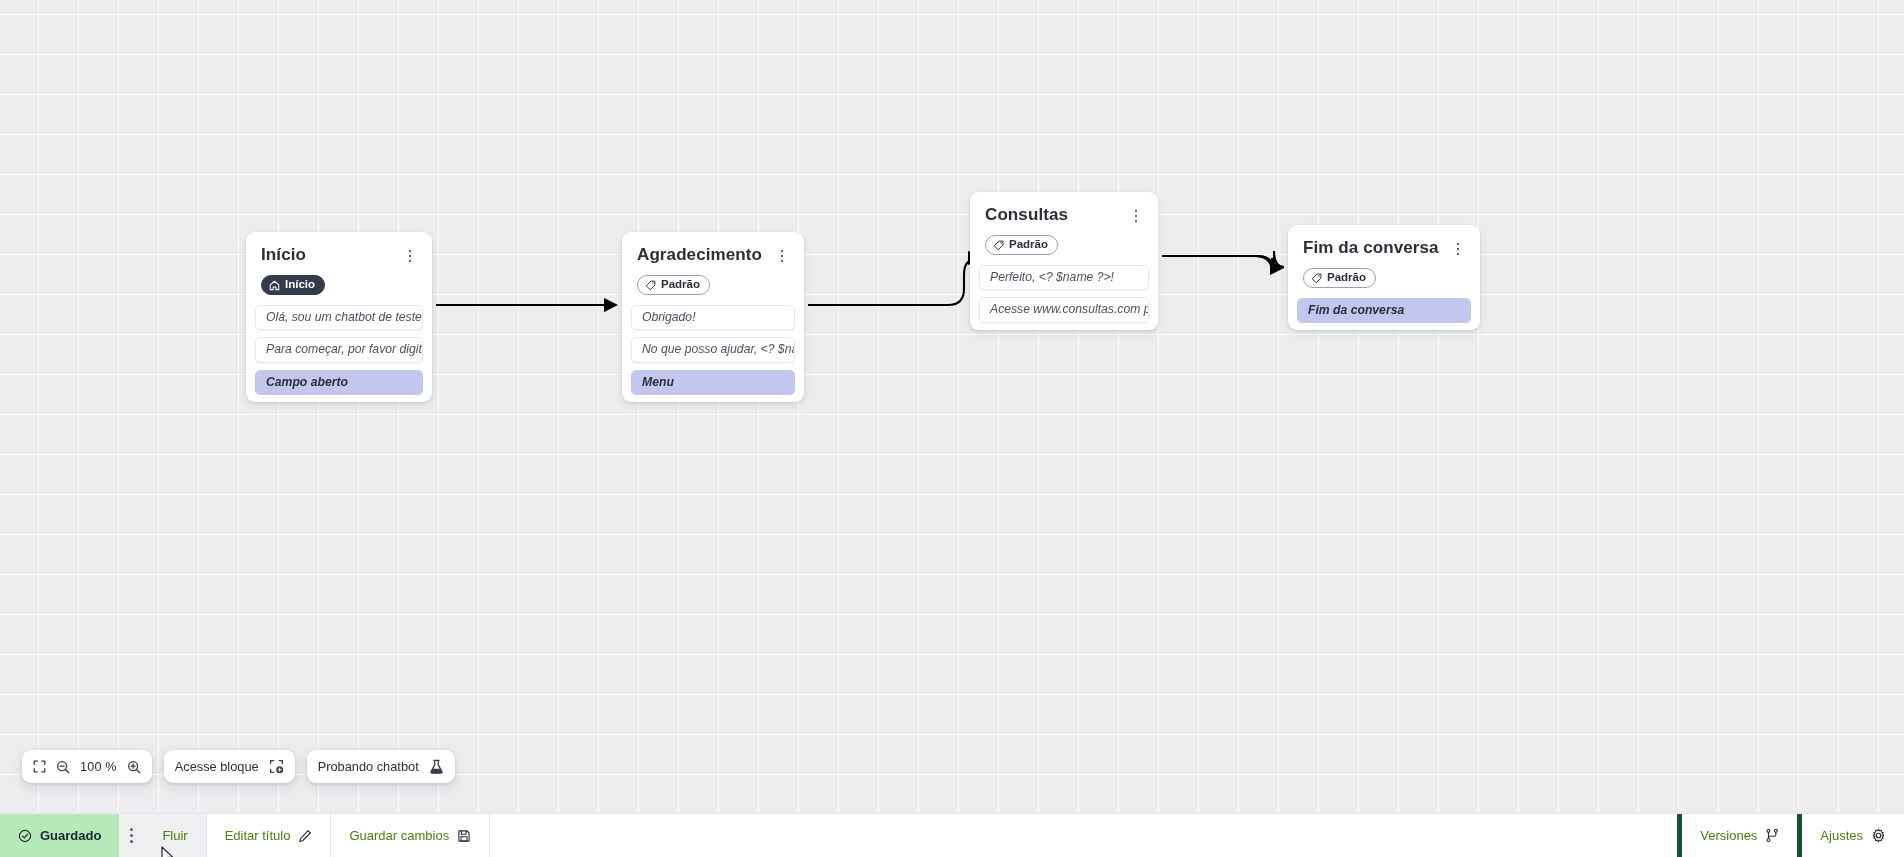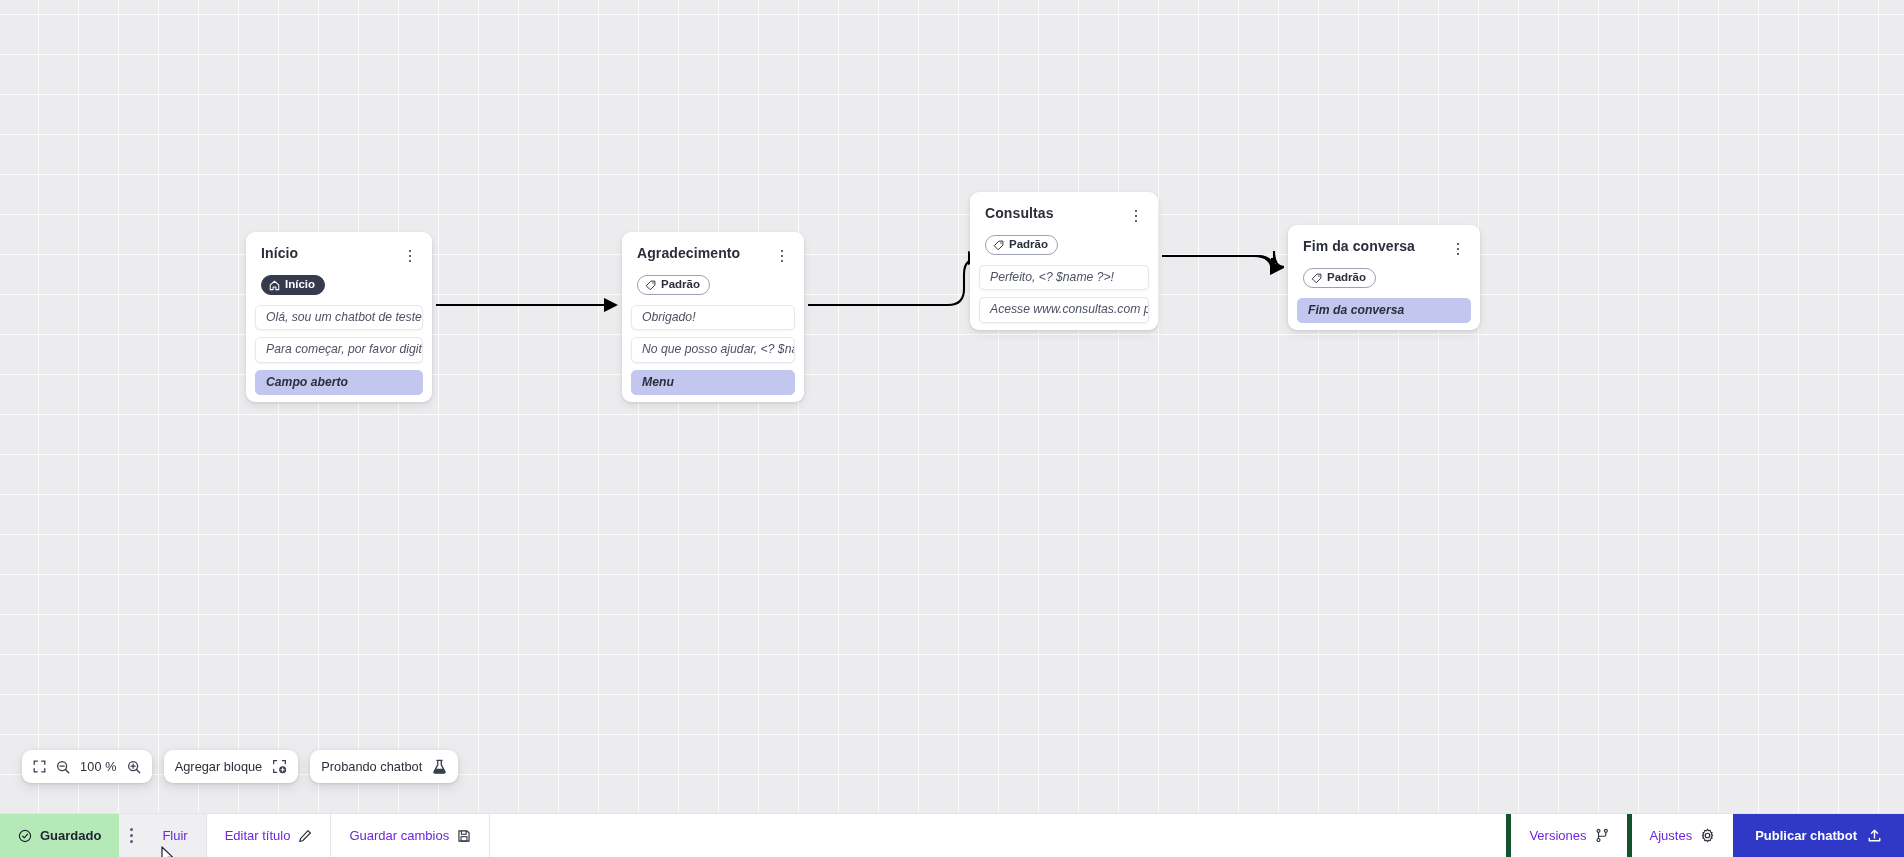--- a/index.html
+++ b/index.html
@@ -47,21 +47,21 @@
   }
 
   .node-head {
     display: flex;
     align-items: flex-start;
     justify-content: space-between;
     padding: 13px 13px 0 15px;
   }
 
   .node-title {
-    font-size: 14px;
+    font-size: 17px;
     font-weight: bold;
     color: #2b2f3a;
     letter-spacing: .1px;
     line-height: 1.15;
   }
 
   .kebab {
     width: 18px;
     height: 20px;
     display: flex;
@@ -229,21 +229,21 @@
     font-weight: bold;
     white-space: nowrap;
   }
 
   .sb-item {
     display: flex;
     align-items: center;
     gap: 8px;
     padding: 0 18px;
     font-size: 13px;
-    color: #6d28d9;
+    color: #4d7c0f;
     white-space: nowrap;
     cursor: pointer;
     border-right: 1px solid #e4e5ea;
   }
   .sb-item.active { background: #efeff1; }
 
   .sb-kebab {
     display: flex;
     flex-direction: column;
     align-items: center;
@@ -441,21 +441,21 @@
       <span class="tool-btn">
         <svg width="14" height="14" viewBox="0 0 16 16">
           <circle cx="7" cy="7" r="5.1" fill="none" stroke="#3a3f50" stroke-width="1.5"></circle>
           <path d="M10.8 10.8 L14.5 14.5" stroke="#3a3f50" stroke-width="1.7" stroke-linecap="round"></path>
           <path d="M4.7 7 H9.3 M7 4.7 V9.3" stroke="#3a3f50" stroke-width="1.5" stroke-linecap="round"></path>
         </svg>
       </span>
     </div>
 
     <div class="tool-group">
-      <span class="tool-text">Agregar bloque</span>
+      <span class="tool-text">Acesse bloque</span>
       <span class="tool-btn">
         <svg width="15" height="15" viewBox="0 0 18 18">
           <path d="M2 5.6 V2 H5.6 M12.4 2 H16 V5.6" fill="none" stroke="#3a3f50" stroke-width="1.5" stroke-linecap="round"></path>
           <path d="M2 12.4 V16 H5.6" fill="none" stroke="#3a3f50" stroke-width="1.5" stroke-linecap="round"></path>
           <circle cx="12.8" cy="12.8" r="4.2" fill="#3a3f50"></circle>
           <path d="M10.9 12.8 H14.7 M12.8 10.9 V14.7" stroke="#ffffff" stroke-width="1.3" stroke-linecap="round"></path>
         </svg>
       </span>
     </div>
 
@@ -533,26 +533,19 @@
     </div>
 
     <div class="sb-item rightdiv">
       <span>Ajustes</span>
       <svg width="15" height="15" viewBox="0 0 16 16">
         <circle cx="8" cy="8" r="2.4" fill="none" stroke="#2b2f3a" stroke-width="1.3"></circle>
         <path d="M8 1.3 L9 2.9 L10.9 2.4 L11.1 4.3 L12.9 5 L12.1 6.7 L13.4 8 L12.1 9.3 L12.9 11 L11.1 11.7 L10.9 13.6 L9 13.1 L8 14.7 L7 13.1 L5.1 13.6 L4.9 11.7 L3.1 11 L3.9 9.3 L2.6 8 L3.9 6.7 L3.1 5 L4.9 4.3 L5.1 2.4 L7 2.9 Z" fill="none" stroke="#2b2f3a" stroke-width="1.25" stroke-linejoin="round"></path>
       </svg>
     </div>
 
-    <div id="publish-btn">
-      <span>Publicar chatbot</span>
-      <svg width="15" height="15" viewBox="0 0 16 16">
-        <path d="M8 10.6 V2.4 M4.8 5.6 L8 2.4 L11.2 5.6" fill="none" stroke="#ffffff" stroke-width="1.5" stroke-linecap="round" stroke-linejoin="round"></path>
-        <path d="M2.4 11.2 V13.6 H13.6 V11.2" fill="none" stroke="#ffffff" stroke-width="1.5" stroke-linecap="round" stroke-linejoin="round"></path>
-      </svg>
-    </div>
 
   </div>
 </div>
 
 <svg id="cursor" viewBox="0 0 16 20">
   <path d="M2 1 L2 15.5 L5.6 12.2 L8.1 17.6 L10.3 16.6 L7.9 11.4 L12.6 11.1 Z" fill="#ffffff" stroke="#1d2330" stroke-width="1.2" stroke-linejoin="round"></path>
 </svg>
 
 </body></html>

